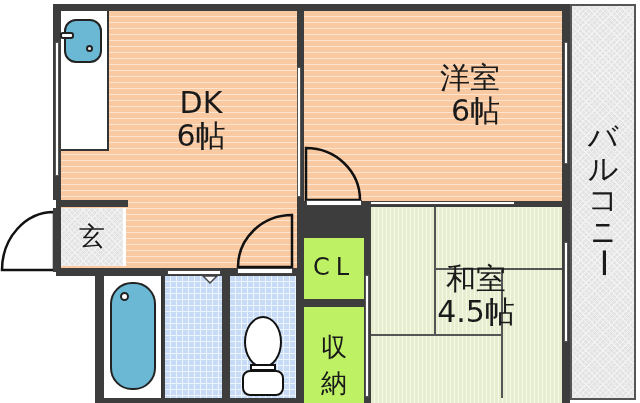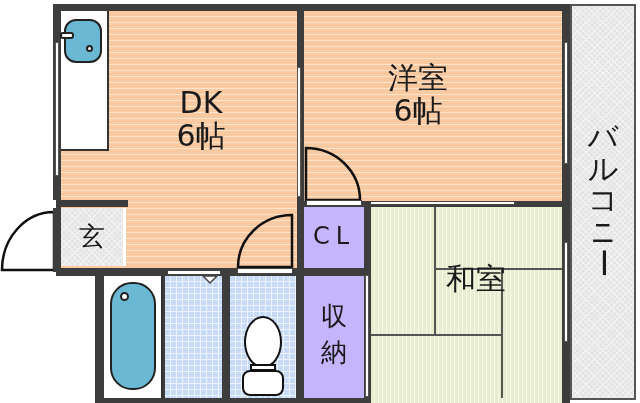--- a/index.html
+++ b/index.html
@@ -2,21 +2,21 @@
 <html><head>
 <meta charset="utf-8">
 <style>
   html,body{margin:0;padding:0;background:#ffffff;}
   body{width:640px;height:403px;position:relative;overflow:hidden;font-family:"DejaVu Sans","Liberation Sans",sans-serif;}
   .abs{position:absolute;box-sizing:border-box;}
   .wall{background:#3d3d3d;}
   .floor-wood{background-color:#f9c9a2;background-image:repeating-linear-gradient(to bottom,#f9c9a2 0px,#f9c9a2 5px,#fde4cf 5px,#fde4cf 6px);}
   .floor-tile{background-color:#c8dbf6;background-image:repeating-linear-gradient(to right,transparent 0,transparent 5px,#eef4fd 5px,#eef4fd 6px),repeating-linear-gradient(to bottom,transparent 0,transparent 5px,#eef4fd 5px,#eef4fd 6px);}
   .floor-tatami{background-color:#e6eecf;background-image:repeating-linear-gradient(to right,#e6eecf 0,#e6eecf 3px,#f6f9ea 3px,#f6f9ea 4px);}
-  .floor-pink{background:#c4b5fd;}
+  .floor-pink{background:#bef264;margin-top:31px;}
   .floor-gray{background-color:#e4e4e4;background-image:repeating-linear-gradient(45deg,transparent 0,transparent 3px,#f2f2f2 3px,#f2f2f2 4px),repeating-linear-gradient(-45deg,transparent 0,transparent 3px,#f2f2f2 3px,#f2f2f2 4px);}
   .label{color:#1a1a1a;text-align:center;line-height:1.1;}
   .lbl-big{font-size:30px;}
   .lbl-mid{font-size:26px;}
   .window{background:#ffffff;border:1px solid #555;}
   .tatami-line{background:#555;}
 </style>
 </head>
 <body>
 
@@ -43,21 +43,21 @@
 <div class="abs" style="left:61px;top:11px;width:48px;height:140px;background:#fff;border-right:2px solid #333;border-bottom:2px solid #333;">
   <div class="abs" style="left:3px;top:8px;width:38px;height:44px;background:#6ab8d3;border:2.5px solid #222;border-radius:12px;">
     <div class="abs" style="left:-6px;top:11px;width:14px;height:7px;background:#fff;border:2px solid #222;border-radius:3px;"></div>
     <div class="abs" style="left:20px;top:24px;width:7px;height:7px;background:#fff;border:2px solid #222;border-radius:50%;"></div>
   </div>
 </div>
 
 <div class="abs window" style="left:55px;top:42px;width:4px;height:134px;"></div>
 
 <div class="abs floor-wood" style="left:304px;top:11px;width:258px;height:190px;">
-  <div class="abs label lbl-big" style="left:54px;top:50px;width:120px;">
+  <div class="abs label lbl-big" style="left:76px;top:50px;width:120px;text-align:right;">
     <div>洋室</div>
     <div>6帖</div>
   </div>
 </div>
 
 <div class="abs window" style="left:297px;top:67px;width:4px;height:130px;"></div>
 
 <div class="abs window" style="left:564px;top:42px;width:4px;height:122px;"></div>
 
 <svg class="abs" style="left:304px;top:146px;" width="60" height="58">
@@ -113,15 +113,16 @@
 <div class="abs window" style="left:365px;top:275px;width:4px;height:122px;"></div>
 
 <div class="abs floor-tatami" style="left:371px;top:207px;width:191px;height:216px;">
 
   <div class="abs tatami-line" style="left:63px;top:0;width:1.5px;height:127px;"></div>
   <div class="abs tatami-line" style="left:0;top:127px;width:130px;height:1.5px;"></div>
   <div class="abs tatami-line" style="left:130px;top:61px;width:1.5px;height:130px;"></div>
   <div class="abs tatami-line" style="left:63px;top:61px;width:128px;height:1.5px;"></div>
   <div class="abs label lbl-big" style="left:30px;top:55px;width:150px;">
     <div>和室</div>
+    <div>4.5帖</div>
   </div>
 </div>
 <div class="abs window" style="left:564px;top:242px;width:4px;height:100px;"></div>
 
 </body></html>

